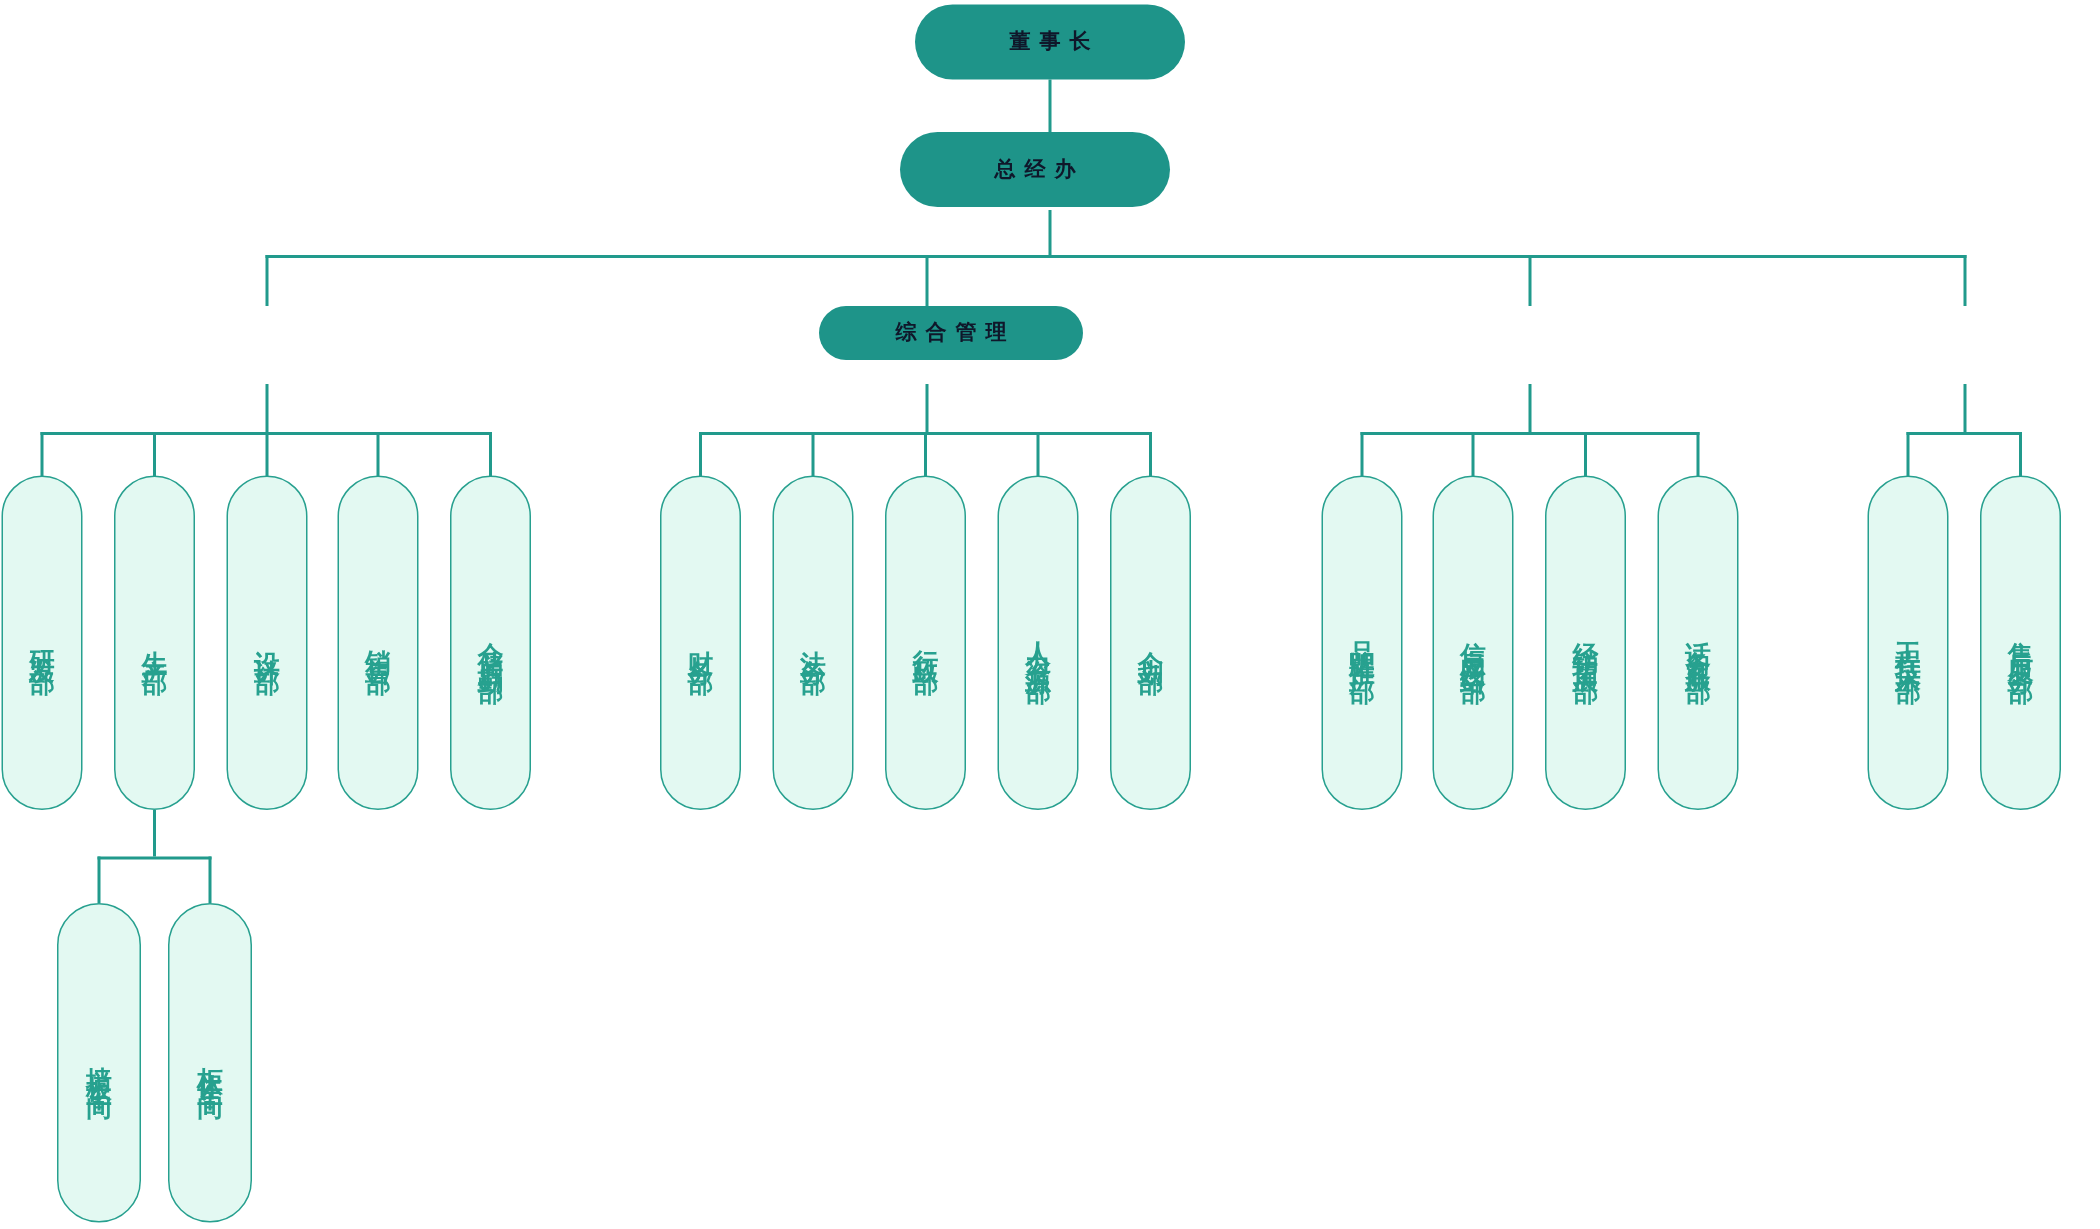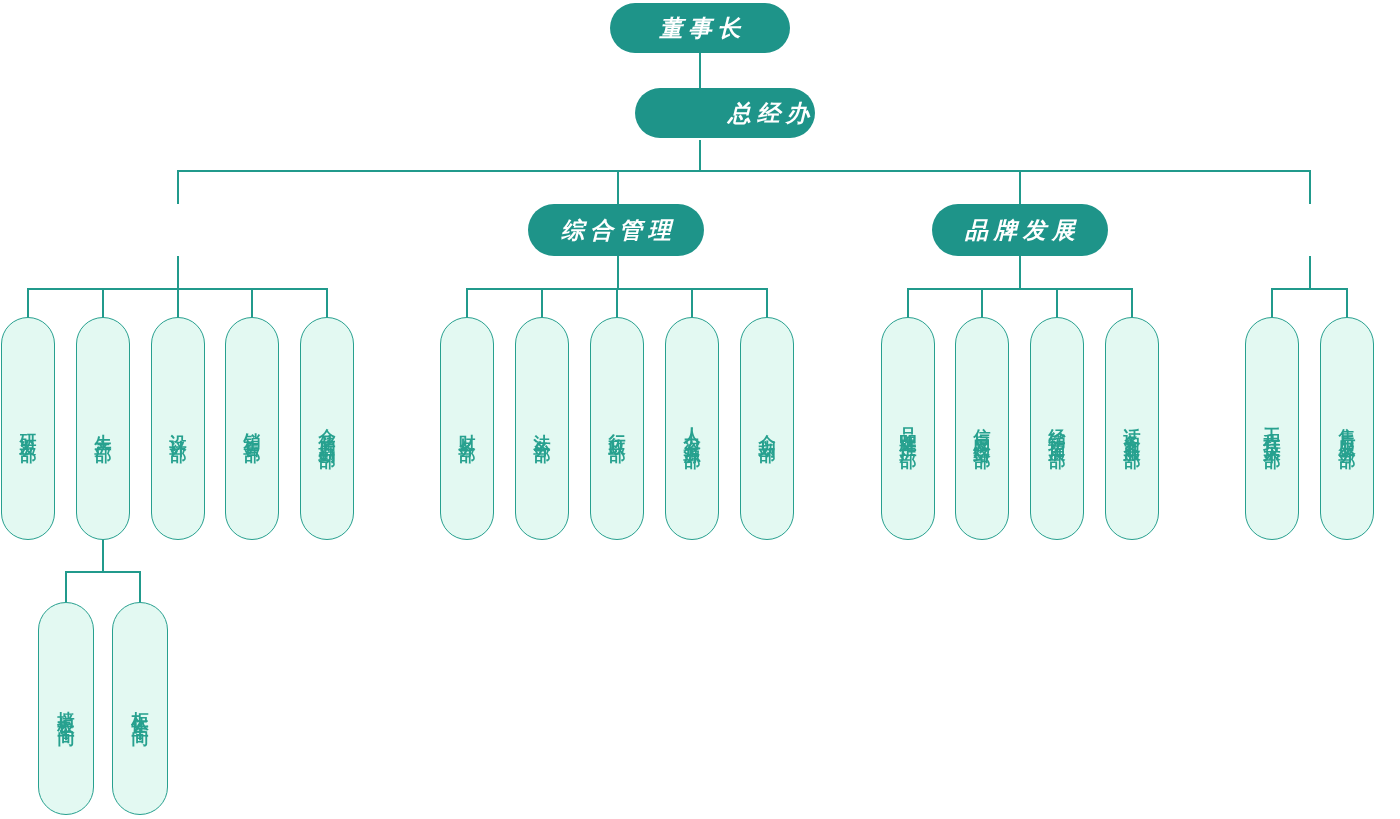--- a/index.html
+++ b/index.html
@@ -16,27 +16,26 @@
     overflow: hidden;
   }
   
   .pill-dark {
     position: absolute;
     background: #1E9489;
     border-radius: 26px;
     display: flex;
     align-items: center;
     justify-content: center;
-    color: #ffffff;
+    color: #0f172a;
     font-weight: bold;
-    font-size: 23px;
+    font-size: 14px;
     letter-spacing: 6px;
     text-indent: 6px;
     box-sizing: border-box;
-    font-style: italic;
   }
   
   .pill-light {
     position: absolute;
     background: #E3F9F2;
     border: 1.4px solid #27A08F;
     border-radius: 28px;
     display: flex;
     align-items: center;
     justify-content: center;
@@ -106,29 +105,26 @@
   <div class="line vline" style="left:1346px; top:288px; height:30px;"></div>
 
   <div class="line vline" style="left:102px; top:540px; height:31px;"></div>
   <div class="line hline" style="left:65px; top:571px; width:76px;"></div>
   <div class="line vline" style="left:65px; top:571px; height:31px;"></div>
   <div class="line vline" style="left:139px; top:571px; height:31px;"></div>
 
   <div class="pill-dark" style="left:610px; top:3px; width:180px; height:50px;">
     <span>董事长</span>
   </div>
-  <div class="pill-dark" style="left:635px; top:88px; width:180px; height:50px;justify-content:flex-end;">
+  <div class="pill-dark" style="left:600px; top:88px; width:180px; height:50px;">
     <span>总经办</span>
   </div>
 
-  <div class="pill-dark" style="left:528px; top:204px; width:176px; height:52px;">
+  <div class="pill-dark" style="left:546px; top:204px; width:176px; height:36px;">
     <span>综合管理</span>
-  </div>
-  <div class="pill-dark" style="left:932px; top:204px; width:176px; height:52px;">
-    <span>品牌发展</span>
   </div>
 
   <div class="pill-light" style="left:1px; top:317px; width:54px; height:223px;">
     <span class="vtext">研发部</span>
   </div>
   <div class="pill-light" style="left:76px; top:317px; width:54px; height:223px;">
     <span class="vtext">生产部</span>
   </div>
   <div class="pill-light" style="left:151px; top:317px; width:54px; height:223px;">
     <span class="vtext">设计部</span>

